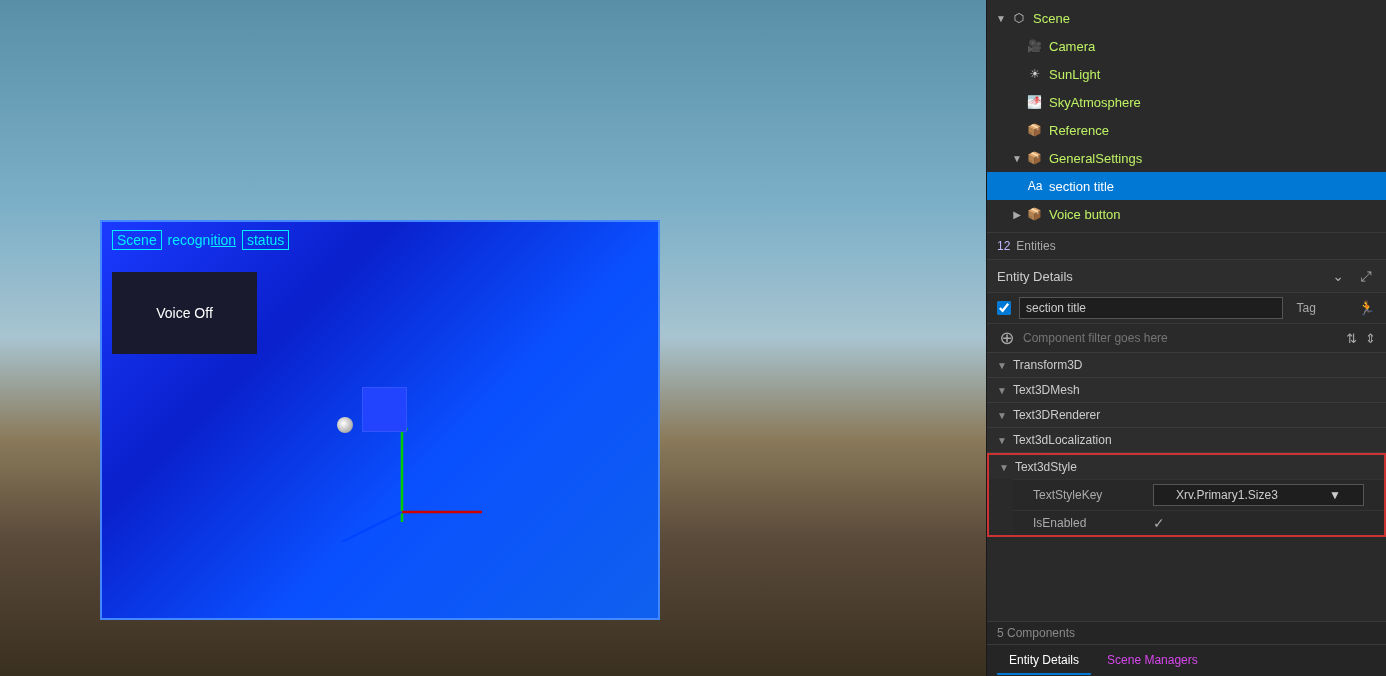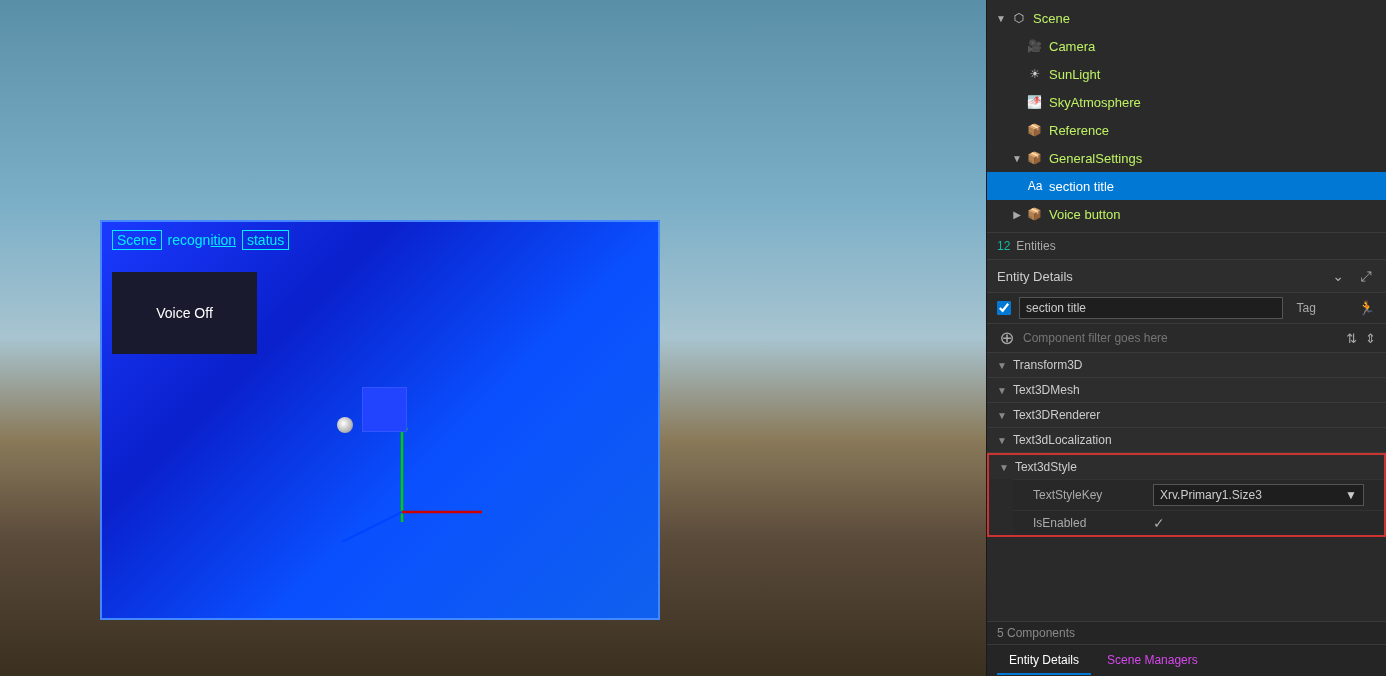--- a/index.html
+++ b/index.html
@@ -146,21 +146,21 @@
       display: flex;
       align-items: center;
       padding: 6px 10px;
       background: #2a2a2a;
       border-top: 1px solid #3a3a3a;
       color: #aaaaaa;
       font-size: 12px;
       flex-shrink: 0;
     }
     .entities-count {
-      color: #14b8a6;
+      color: #c4b5fd;
       margin-right: 6px;
       font-size: 12px;
       text-align: right;
     }
 
     
     .entity-details {
       background: #2a2a2a;
       border-top: 1px solid #3a3a3a;
       flex: 1;
@@ -337,21 +337,21 @@
       display: flex;
       align-items: center;
     }
 
     .prop-dropdown {
       flex: 1;
       background: #1e1e1e;
       border: 1px solid #555;
       color: #cccccc;
       font-size: 12px;
-      padding: 3px 6px;
+      padding: 3px 22px;
       display: flex;
       align-items: center;
       justify-content: space-between;
       cursor: pointer;
     }
 
     .prop-checkbox-val {
       color: #aaaaaa;
       font-size: 14px;
     }

